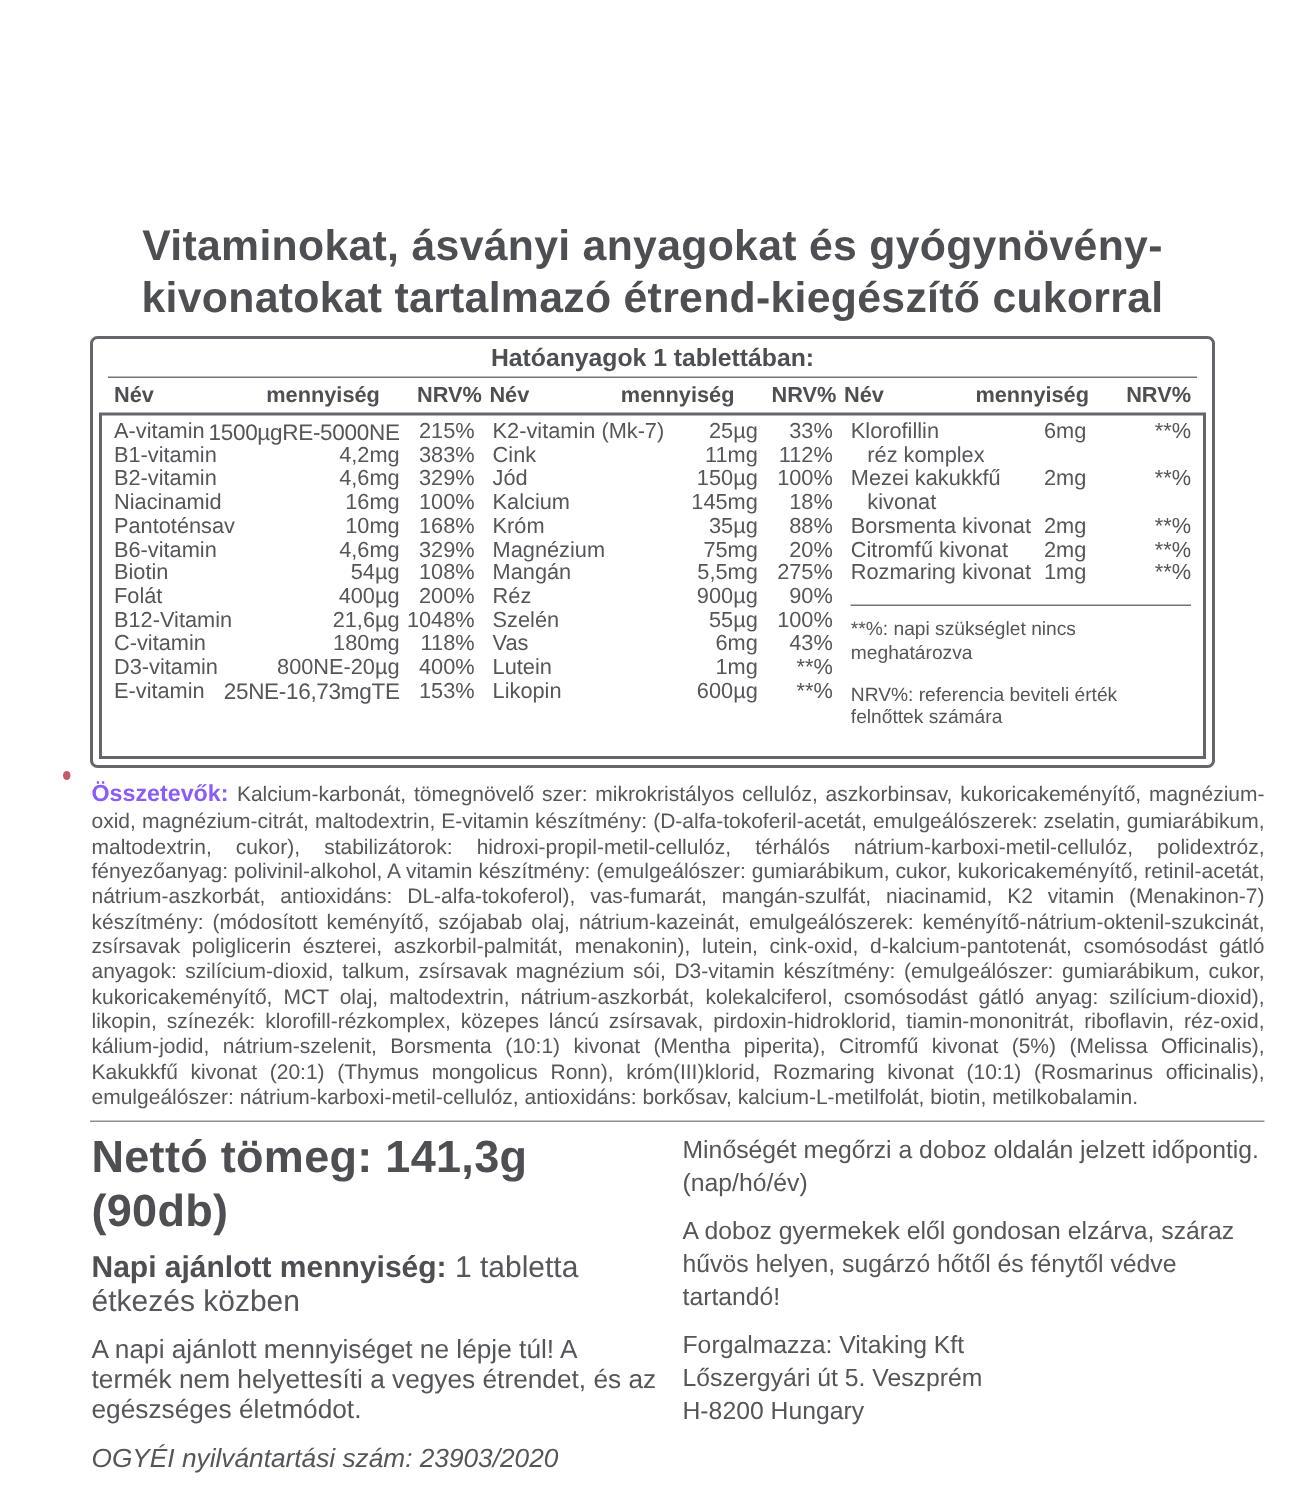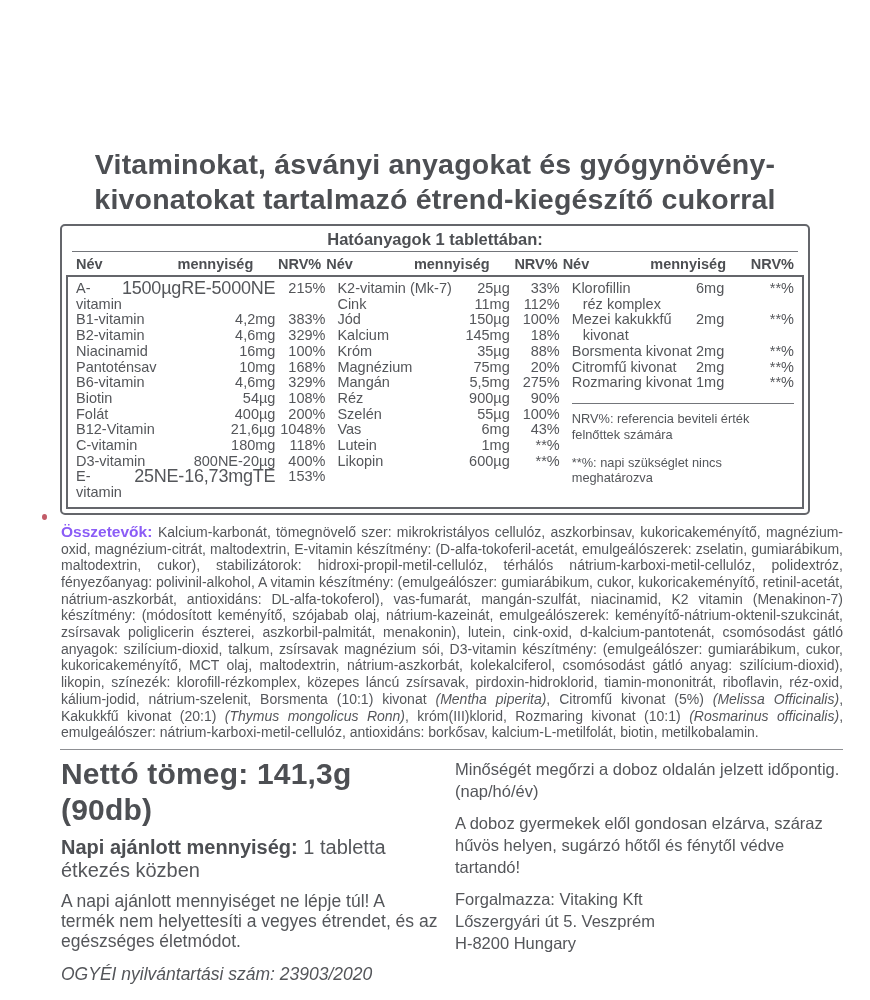--- a/index.html
+++ b/index.html
@@ -26,32 +26,32 @@
   .hc .h3{text-align:right;}
   .fbody{border:2px solid #64666b;display:flex;gap:12px;padding:4px 8px 6px;}
   .fcol{flex:1;font-size:14.5px;}
   .fcol.w{flex:1.06;}
   .nrow{display:grid;line-height:15.7px;align-items:start;}
   .gr-a{grid-template-columns:1fr auto 50px;}
   .gr-b{grid-template-columns:1fr 52px 46px;}
   .nrow .amt{white-space:nowrap;}
   .gr-a .amt{text-align:right;}
   .gr-b .amt{text-align:left;}
-  .nrow .amt.small{font-size:18px;letter-spacing:-.2px;}
+  .nrow .amt.small{font-size:15px;letter-spacing:-.2px;}
   .nrow .nrv{text-align:right;white-space:nowrap;}
   .nm .l2{padding-left:11px;}
   .notes{margin-top:12px;font-size:12.8px;line-height:15.8px;}
   .notes-rule{border-top:1.5px solid #73757a;margin:0 0 7px;}
   .notes p{margin:0 0 12px;}
 
   
   .ingredients{margin:9px 27px 0 61px;text-align:justify;
     font-size:14px;line-height:16.7px;color:#55575b;}
   .ingredients .b{font-weight:bold;font-size:15.5px;color:#8b5cf6;}
-  .ingredients .i{font-style:italic;}
+  .ingredients .i{}
   .red-dot{position:absolute;left:42px;top:514px;width:5px;height:6px;
     border-radius:50%;background:#c25b68;}
 
   .bottom-rule{border:none;border-top:1.5px solid #8d8f93;margin:8px 27px 0 60px;}
 
   
   .bottom{display:flex;margin:6px 25px 0 61px;gap:16px;}
   .bleft{width:378px;flex:none;}
   .net{font-size:30px;font-weight:bold;color:#4d4f53;letter-spacing:.2px;line-height:36px;}
   .daily{margin:8px 0 0;font-size:20px;color:#55575b;}
@@ -252,22 +252,22 @@
             <div class="nrow gr-b">
               <div class="nm">
                 <div class="l1">Rozmaring kivonat</div>
               </div>
               <div class="amt">1mg</div>
               <div class="nrv">**%</div>
             </div>
           </div>
         <div class="notes">
           <div class="notes-rule"></div>
+          <p>**%: napi szükséglet nincs meghatározva</p>
           <p>NRV%: referencia beviteli érték felnőttek számára</p>
-          <p>**%: napi szükséglet nincs meghatározva</p>
         </div>
       </div>
     </div>
   </section>
 
   <p class="ingredients" id="ingredients"><span class="b">Összetevők: </span><span class="">Kalcium-karbonát, tömegnövelő szer: mikrokristályos cellulóz, aszkorbinsav, kukoricakeményítő, magnézium-oxid, magnézium-citrát, maltodextrin, E-vitamin készítmény: (D-alfa-tokoferil-acetát, emulgeálószerek: zselatin, gumiarábikum, maltodextrin, cukor), stabilizátorok: hidroxi-propil-metil-cellulóz, térhálós nátrium-karboxi-metil-cellulóz, polidextróz, fényezőanyag: polivinil-alkohol, A vitamin készítmény: (emulgeálószer: gumiarábikum, cukor, kukoricakeményítő, retinil-acetát, nátrium-aszkorbát, antioxidáns: DL-alfa-tokoferol), vas-fumarát, mangán-szulfát, niacinamid, K2 vitamin (Menakinon-7) készítmény: (módosított keményítő, szójabab olaj, nátrium-kazeinát, emulgeálószerek: keményítő-nátrium-oktenil-szukcinát, zsírsavak poliglicerin észterei, aszkorbil-palmitát, menakonin), lutein, cink-oxid, d-kalcium-pantotenát, csomósodást gátló anyagok: szilícium-dioxid, talkum, zsírsavak magnézium sói, D3-vitamin készítmény: (emulgeálószer: gumiarábikum, cukor, kukoricakeményítő, MCT olaj, maltodextrin, nátrium-aszkorbát, kolekalciferol, csomósodást gátló anyag: szilícium-dioxid), likopin, színezék: klorofill-rézkomplex, közepes láncú zsírsavak, pirdoxin-hidroklorid, tiamin-mononitrát, riboflavin, réz-oxid, kálium-jodid, nátrium-szelenit, Borsmenta (10:1) kivonat </span><span class="i">(Mentha piperita)</span><span class="">, Citromfű kivonat (5%) </span><span class="i">(Melissa Officinalis)</span><span class="">, Kakukkfű kivonat (20:1) </span><span class="i">(Thymus mongolicus Ronn)</span><span class="">, króm(III)klorid, Rozmaring kivonat (10:1) </span><span class="i">(Rosmarinus officinalis)</span><span class="">, emulgeálószer: nátrium-karboxi-metil-cellulóz, antioxidáns: borkősav, kalcium-L-metilfolát, biotin, metilkobalamin.</span></p>
   <div class="red-dot"></div>
 
   <hr class="bottom-rule">
 

